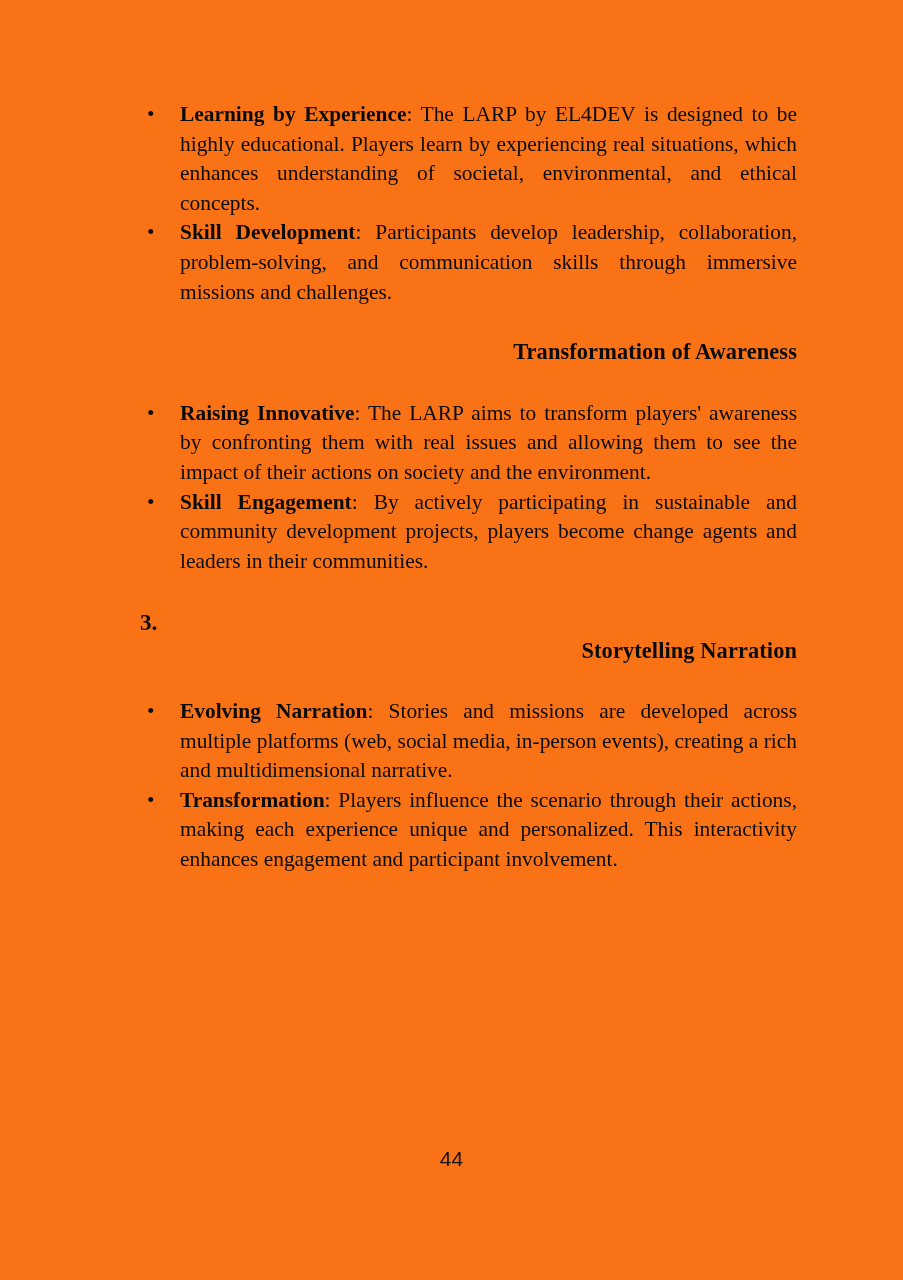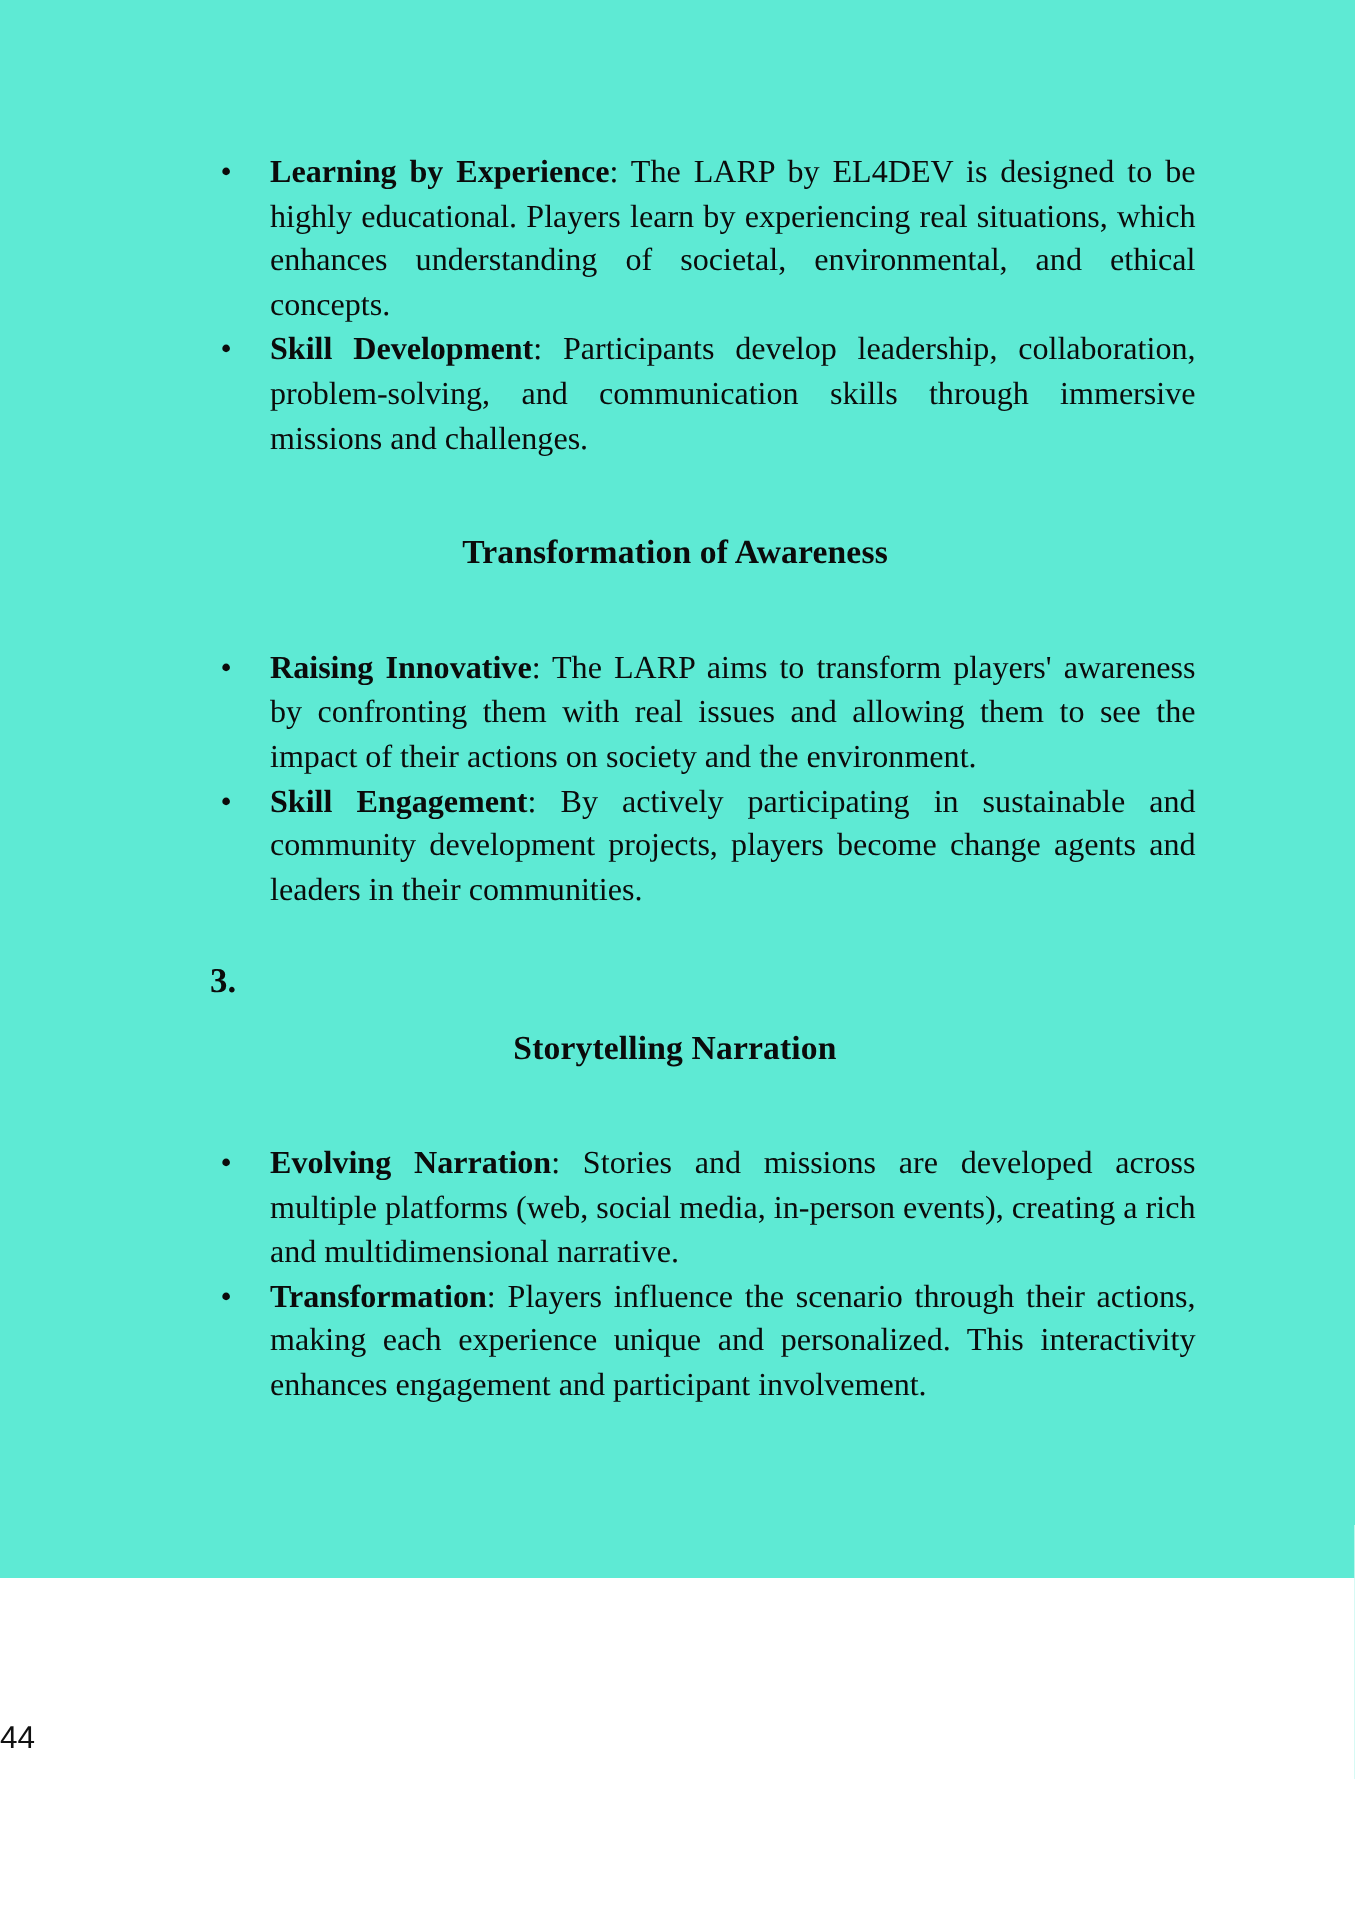--- a/index.html
+++ b/index.html
@@ -16,22 +16,22 @@
     font-family: "Liberation Serif", "DejaVu Serif", serif;
     color: #0b0b0b;
     -webkit-font-smoothing: antialiased;
   }
 
   .page {
     position: absolute;
     left: 0;
     top: 0;
     width: 903px;
-    height: 1052px;
-    background: #5eead4;
+    height: 1280px;
+    background: #f97316;
   }
 
   
   .content {
     position: absolute;
     left: 103px;
     top: 100px;
     width: 694px;
   }
 
@@ -62,22 +62,22 @@
   }
   .bullet-item .lead {
     font-weight: bold;
   }
 
   
   .sub-heading {
     font-weight: bold;
     font-size: 22.4px;
     line-height: 29.6px;
-    margin: 16px;
-    text-align: center;
+    margin: 0;
+    text-align: right;
     letter-spacing: 0.1px;
   }
   .numbered-heading {
     position: relative;
     padding-left: 77px;
     font-weight: bold;
     font-size: 23.2px;
     line-height: 30px;
     margin: 0;
     text-align: left;
@@ -95,20 +95,21 @@
   .gap-before-num   { height: 31px; }
   .gap-after-num    { height: 29px; }
   .gap-after-sub2   { height: 31px; }
 
   
   .page-number {
     position: absolute;
     left: 0;
     top: 1146px;
     width: 903px;
+    text-align: center;
     font-family: "Liberation Sans", "DejaVu Sans", sans-serif;
     font-size: 21px;
     line-height: 26px;
     color: #111111;
   }
 </style>
 </head>
 <body>
 
 <div class="page">

